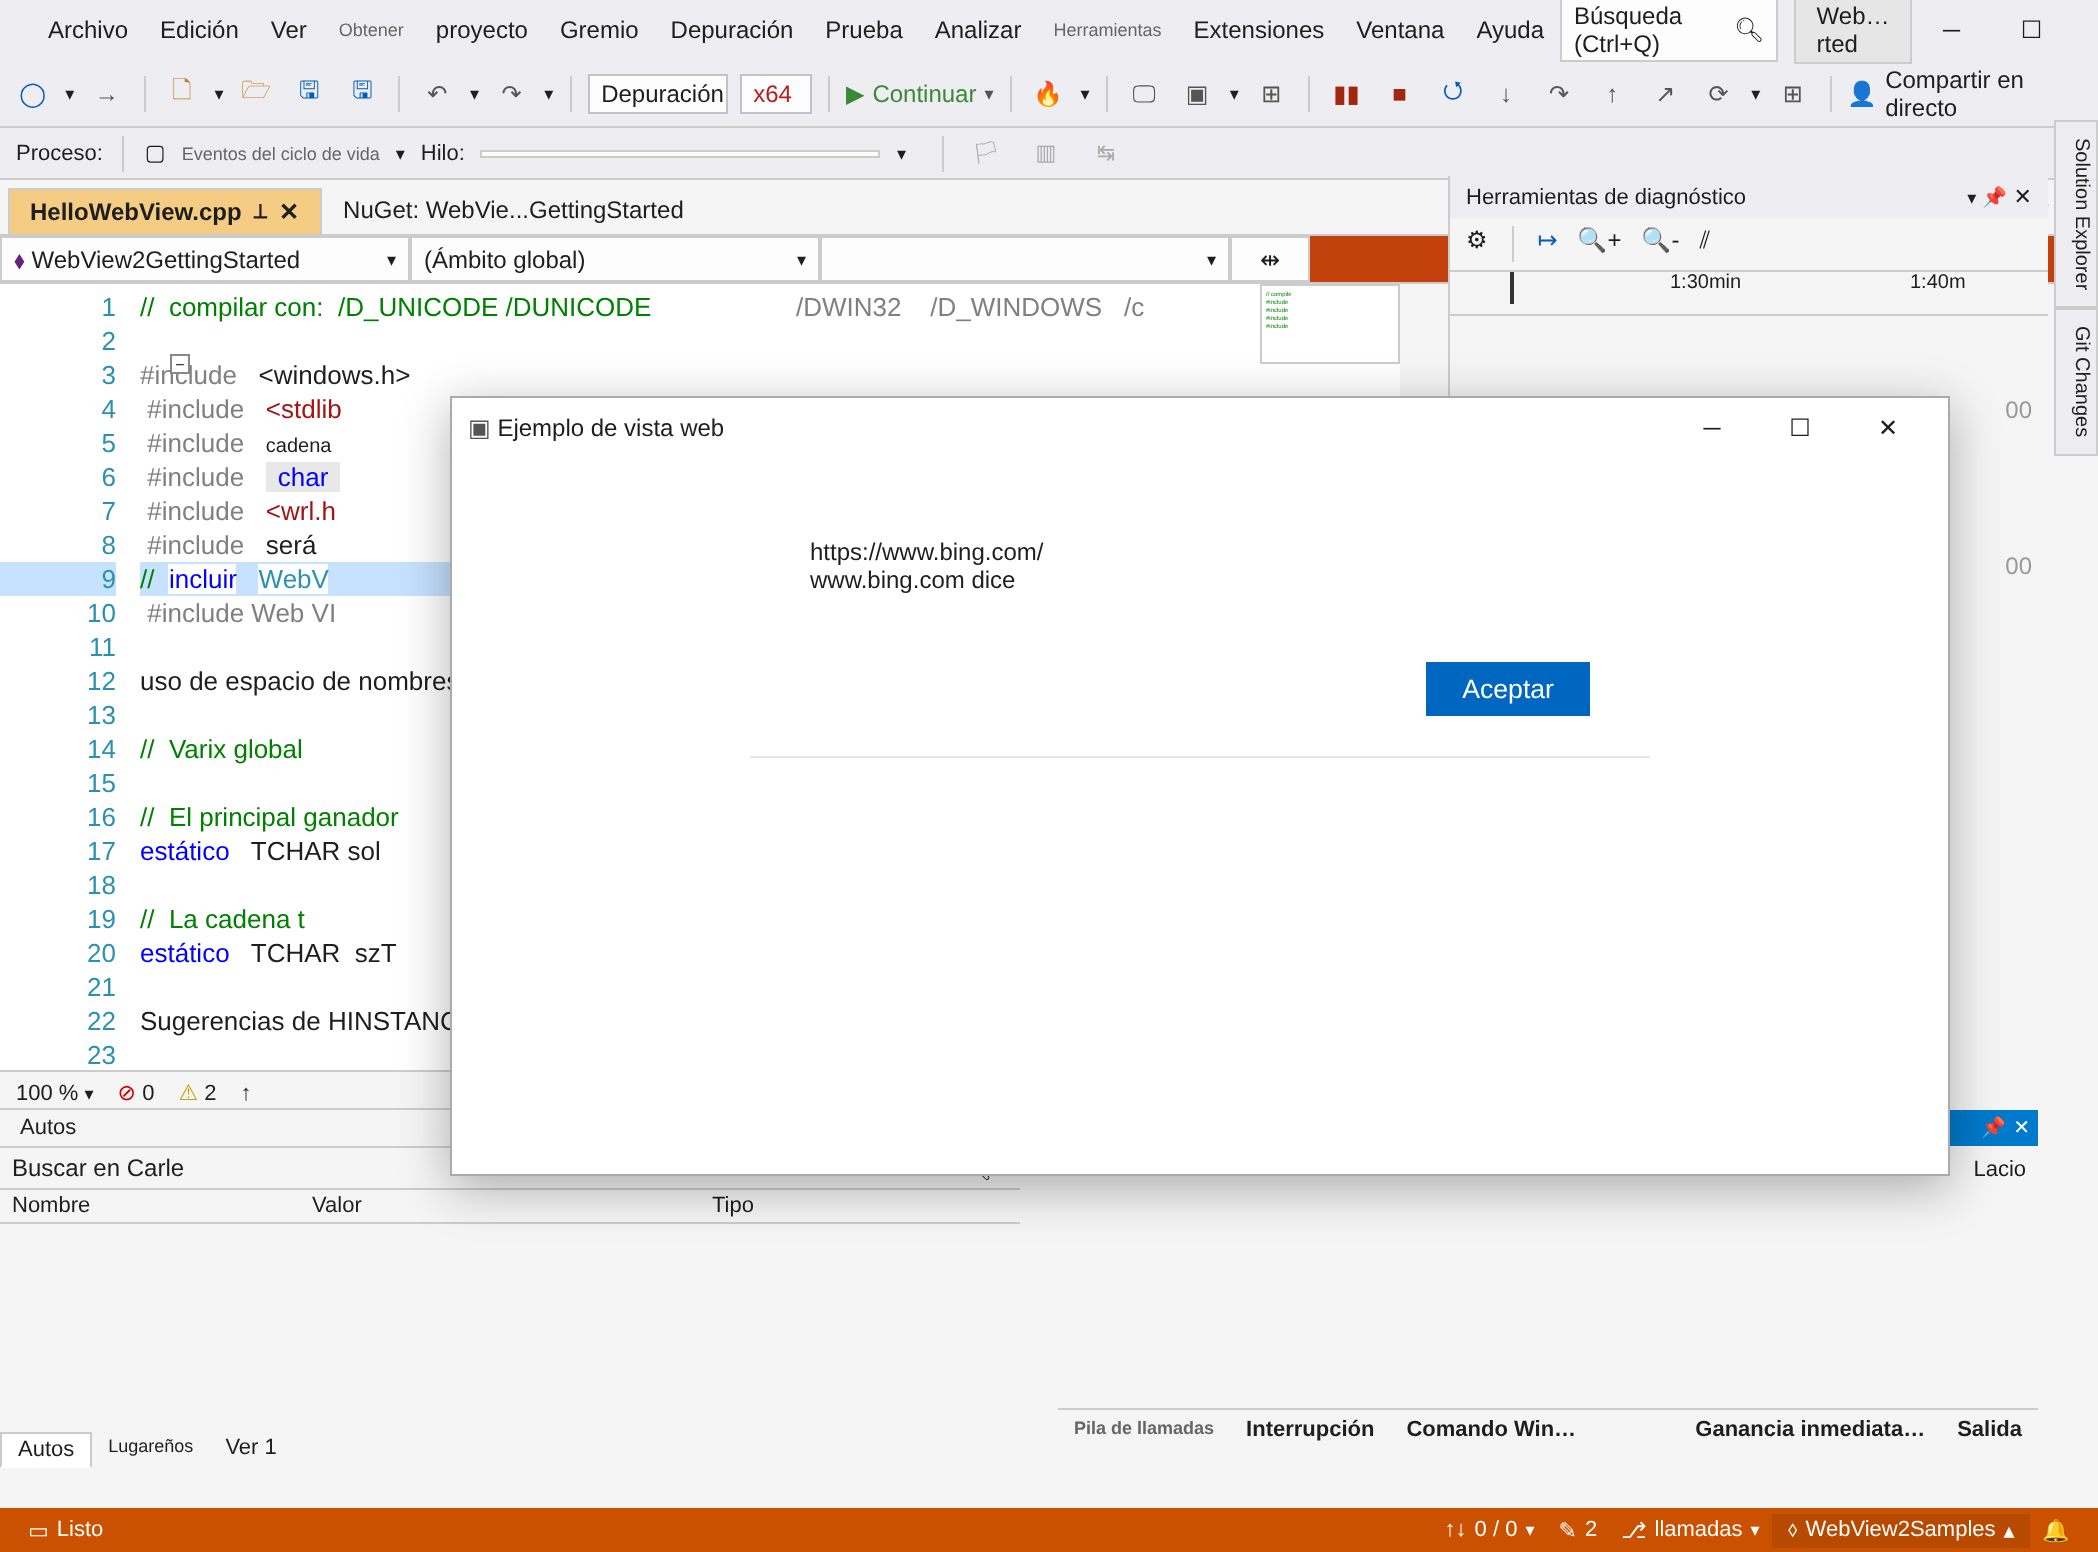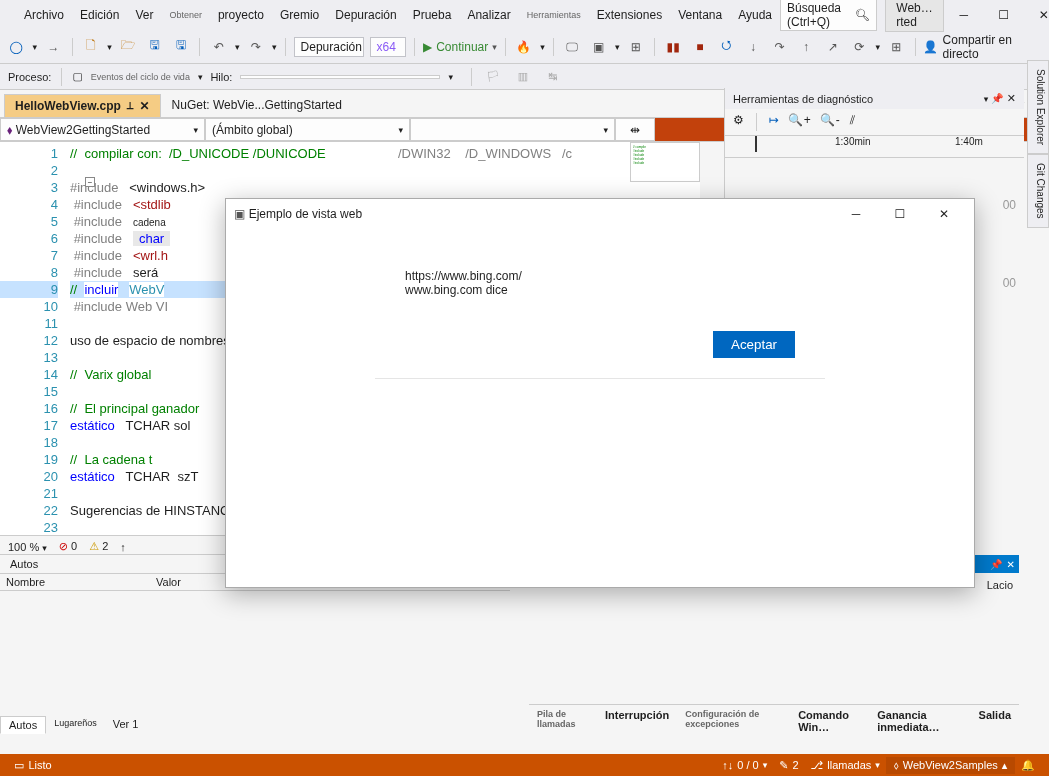--- a/index.html
+++ b/index.html
@@ -1,21 +1,21 @@
 <!DOCTYPE html>
 <html><head>
 <meta charset="utf-8">
 <style>
 * { box-sizing: border-box; margin: 0; padding: 0; font-family: 'Segoe UI', sans-serif; }
 body { width: 1049px; height: 776px; background: #f5f5f5; overflow: hidden; position: relative; font-size: 12px; color: #1e1e1e; }
 .titlebar { height: 30px; background: #eeeef2; display: flex; align-items: center; padding: 0 8px; }
 .vs-logo { width: 18px; height: 18px; margin-right: 8px; }
 .menu-item { padding: 0 8px; cursor: pointer; color: #1e1e1e; font-size: 12px; }
 .menu-item.small { font-size: 9px; color: #666; }
-.search-box { background: #fdfdfd; border: 1px solid #ccc; padding: 1px 6px; display: flex; align-items: center; gap: 8px; }
+.search-box { background: #fdfdfd; border: 1px solid #ccc; padding: 1px 6px; display: flex; align-items: center; gap: 20px; }
 .search-box .mag { font-size: 12px; margin-left:6px; }
 .sol-name { background: #e6e6e6; padding: 2px 10px; border: 1px solid #ccc; margin-left: 8px; }
 .win-controls { margin-left: auto; display: flex; }
 .win-btn { width: 40px; height: 28px; display: flex; align-items: center; justify-content: center; font-size: 12px; }
 .toolbar { height: 34px; background: #eeeef2; display: flex; align-items: center; padding: 0 6px; gap: 6px; border-bottom: 1px solid #ccc; }
 .t-btn { width: 22px; height: 22px; display: flex; align-items: center; justify-content: center; color: #555; border-radius:2px; }
 .t-sep { width: 1px; height: 18px; background: #ccc; margin: 0 2px; }
 .combo { background: #fdfdfd; border: 1px solid #c2c3c9; padding: 1px 6px; display: flex; align-items: center; height: 20px; }
 .continue-btn { display: flex; align-items: center; gap: 4px; color: #388a34; }
 .proc-bar { height: 26px; background: #eeeef2; display: flex; align-items: center; padding: 0 8px; gap: 8px; font-size: 11px; border-bottom: 1px solid #ccc; }
@@ -114,21 +114,21 @@
   <span class="t-btn" style="color:#005dba">🖫</span>
   <span class="t-sep"></span>
   <span class="t-btn">↶</span>
     <span class="arrow">▾</span>
   <span class="t-btn">↷</span>
     <span class="arrow">▾</span>
   <span class="t-sep"></span>
   <div class="combo" style="width:70px">
       <span>Depuración</span>
     </div>
-  <div class="combo" style="width:38px; color:#8b5cf6">
+  <div class="combo" style="width:38px; color:#b91c1c">
       <span>x64</span>
     </div>
   <span class="t-sep"></span>
   <div class="continue-btn">
     <span style="color:#388a34">▶</span>
       <span>Continuar</span>
       <span class="arrow" style="color:#555">▾</span>
   </div>
   <span class="t-sep"></span>
   <span class="t-btn" style="color:#d16900">🔥</span>
@@ -289,36 +289,39 @@
 
 <div class="blue-bar">
   <span class="pin-icon">📌</span>&nbsp;<span>✕</span>
 </div>
 <div style="position:absolute; right:30px; top:575px; font-size:11px; padding:4px 6px">Lacio</div>
 
 <div class="bottom-pane">
   <div class="autos-tabs">
       <div class="autos-tab">Autos</div>
     </div>
+  <div class="search-locals">
+    <span>Buscar en Carle</span>
+    <span>🔍︎ <span class="arrow">▾</span></span>
+  </div>
   <div class="locals-header">
     <span style="width:150px">Nombre</span>
     <span style="width:200px">Valor</span>
     <span>Tipo</span>
   </div>
   <div class="bottom-tabs">
     <div class="bt-tab active">Autos</div>
     <div class="bt-tab" style="font-size:9px">Lugareños</div>
     <div class="bt-tab">Ver 1</div>
   </div>
 </div>
 
 <div class="right-bottom">
   <div class="rb-tab small">Pila de llamadas</div>
   <div class="rb-tab">Interrupción</div>
-  <div class="rb-tab small">Configuración de excepciones</div>
   <div class="rb-tab">Comando Win…</div>
   <div class="rb-tab" style="margin-left:auto">Ganancia inmediata…</div>
   <div class="rb-tab">Salida</div>
 </div>
 
 <div class="side-tabs">
   <div class="side-tab">Solution Explorer</div>
   <div class="side-tab">Git Changes</div>
 </div>
 

